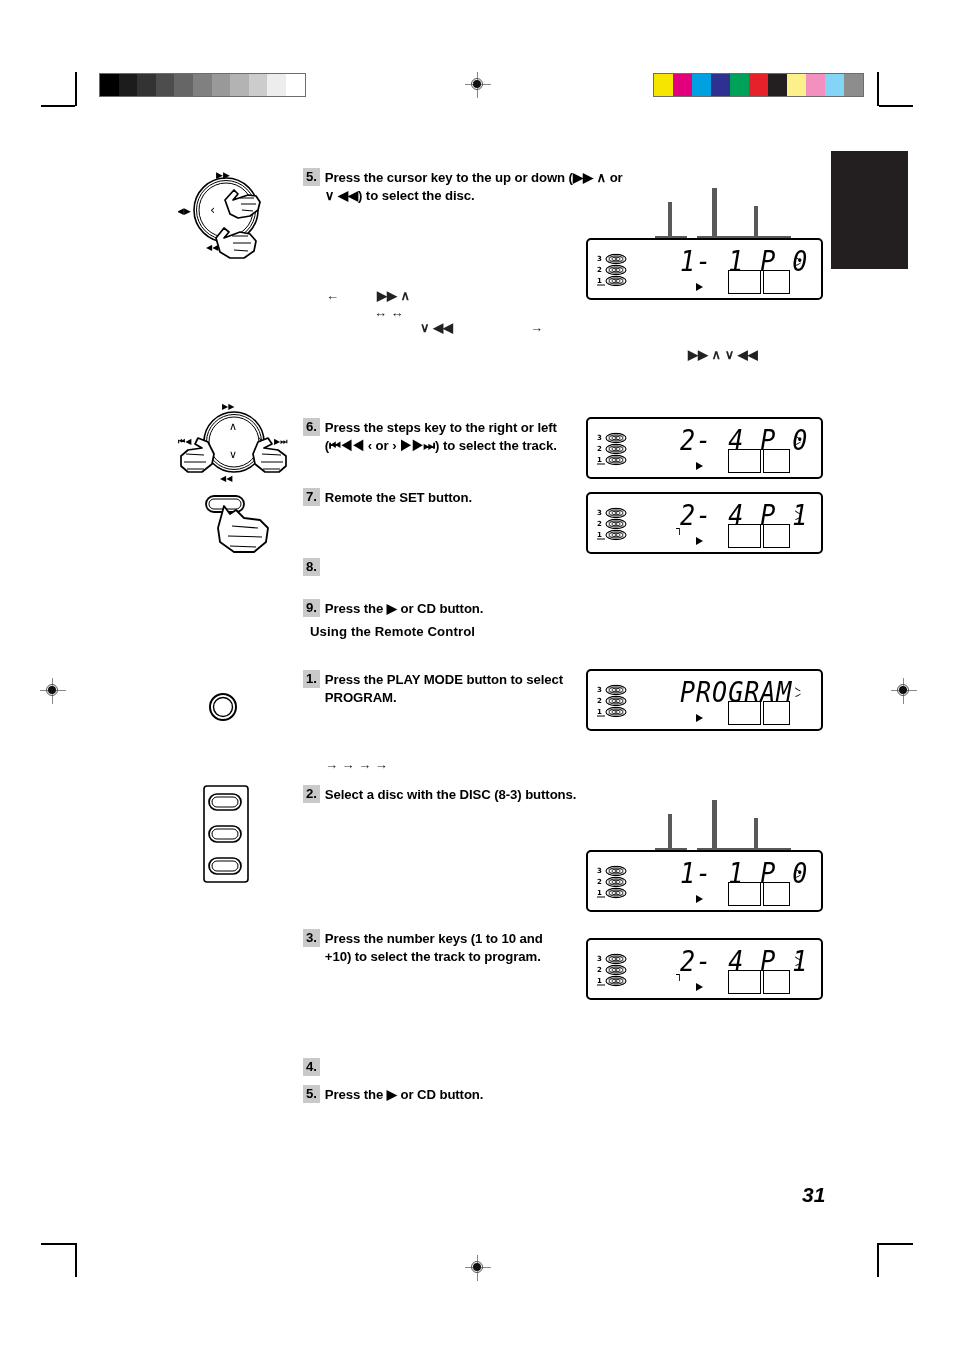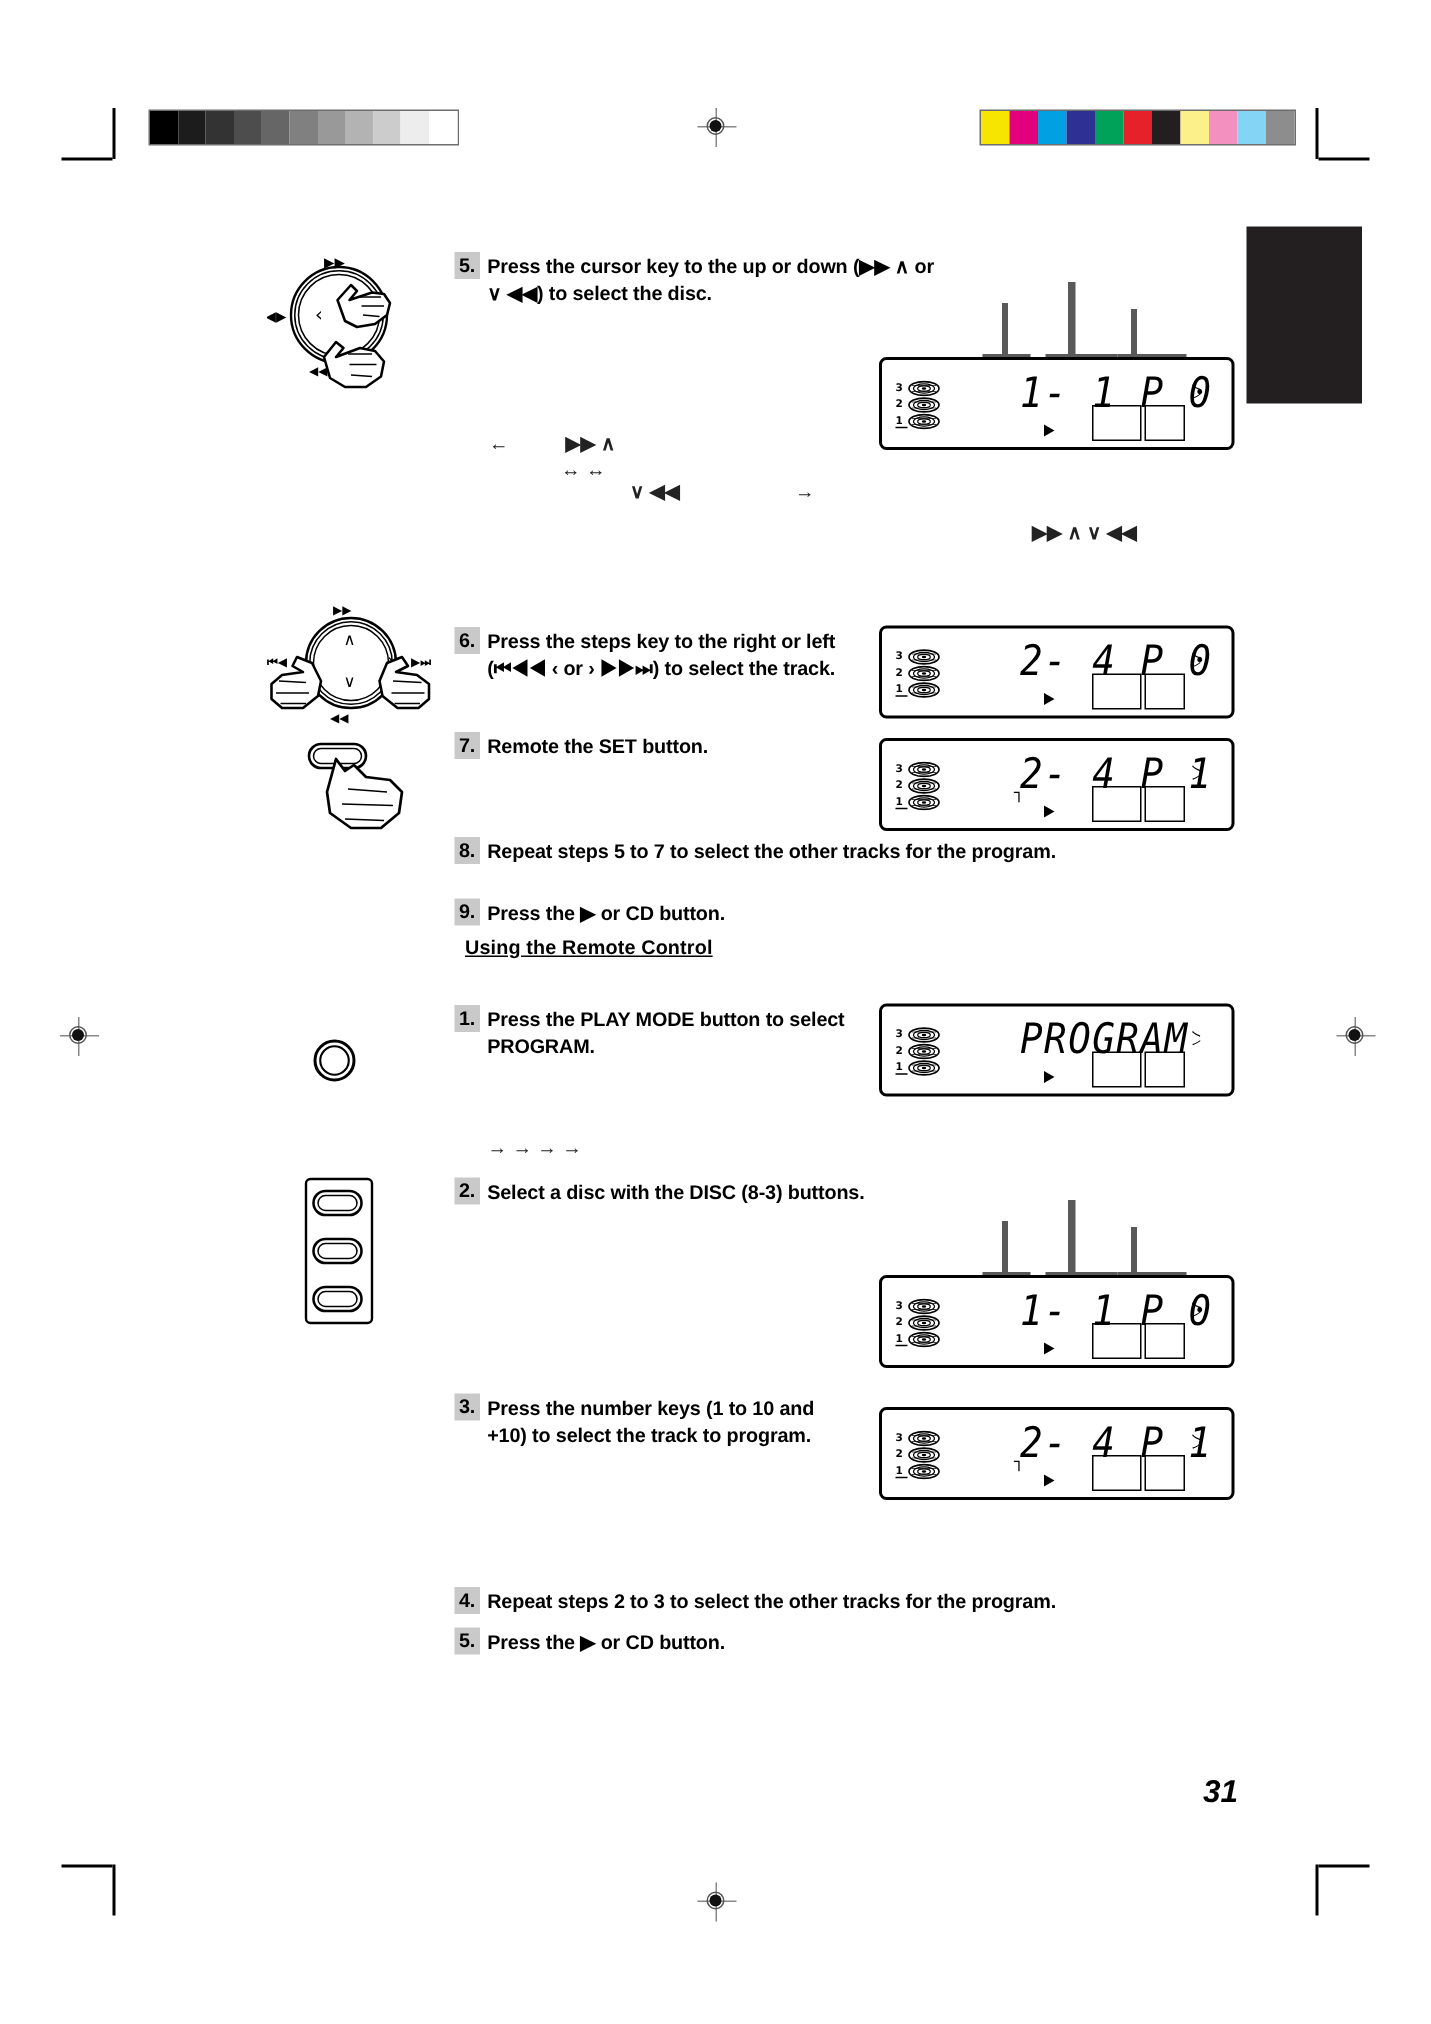--- a/index.html
+++ b/index.html
@@ -324,48 +324,46 @@
   <span class="txt">Press the steps key to the right or left (⏮◀◀ ‹ or › ▶▶⏭) to select the track.</span>
 </div>
 
 <div class="step" style="left:303px; top:488px; width:278px;">
   <span class="num">7.</span>
   <span class="txt">Remote the SET button.</span>
 </div>
 
 <div class="step" style="left:303px; top:558px; width:560px;">
   <span class="num">8.</span>
-  <span class="txt">Repeat steps 5 to 7 to select the other tracks for the program.</span>
 </div>
 
 <div class="step" style="left:303px; top:599px; width:400px;">
   <span class="num">9.</span>
   <span class="txt">Press the ▶ or CD button.</span>
 </div>
 
-<div class="section-head" style="left:310px; top:624px;text-decoration:underline;">Using the Remote Control</div>
+<div class="section-head" style="left:310px; top:624px;">Using the Remote Control</div>
 
 <div class="step" style="left:303px; top:670px; width:265px;">
   <span class="num">1.</span>
   <span class="txt">Press the PLAY MODE button to select PROGRAM.</span>
 </div>
 
 <div class="step" style="left:303px; top:785px; width:450px;">
   <span class="num">2.</span>
   <span class="txt">Select a disc with the DISC (8-3) buttons.</span>
 </div>
 
 <div class="step" style="left:303px; top:929px; width:262px;">
   <span class="num">3.</span>
   <span class="txt">Press the number keys (1 to 10 and +10) to select the track to program.</span>
 </div>
 
 <div class="step" style="left:303px; top:1058px; width:560px;">
   <span class="num">4.</span>
-  <span class="txt">Repeat steps 2 to 3 to select the other tracks for the program.</span>
 </div>
 
 <div class="step" style="left:303px; top:1085px; width:400px;">
   <span class="num">5.</span>
   <span class="txt">Press the ▶ or CD button.</span>
 </div>
 
 <div class="glyph" style="left:326px; top:289px;">←</div>
 <div class="glyph" style="left:377px; top:289px;">▶▶  ∧</div>
 <div class="glyph" style="left:374px; top:306px;">↔    ↔</div>

